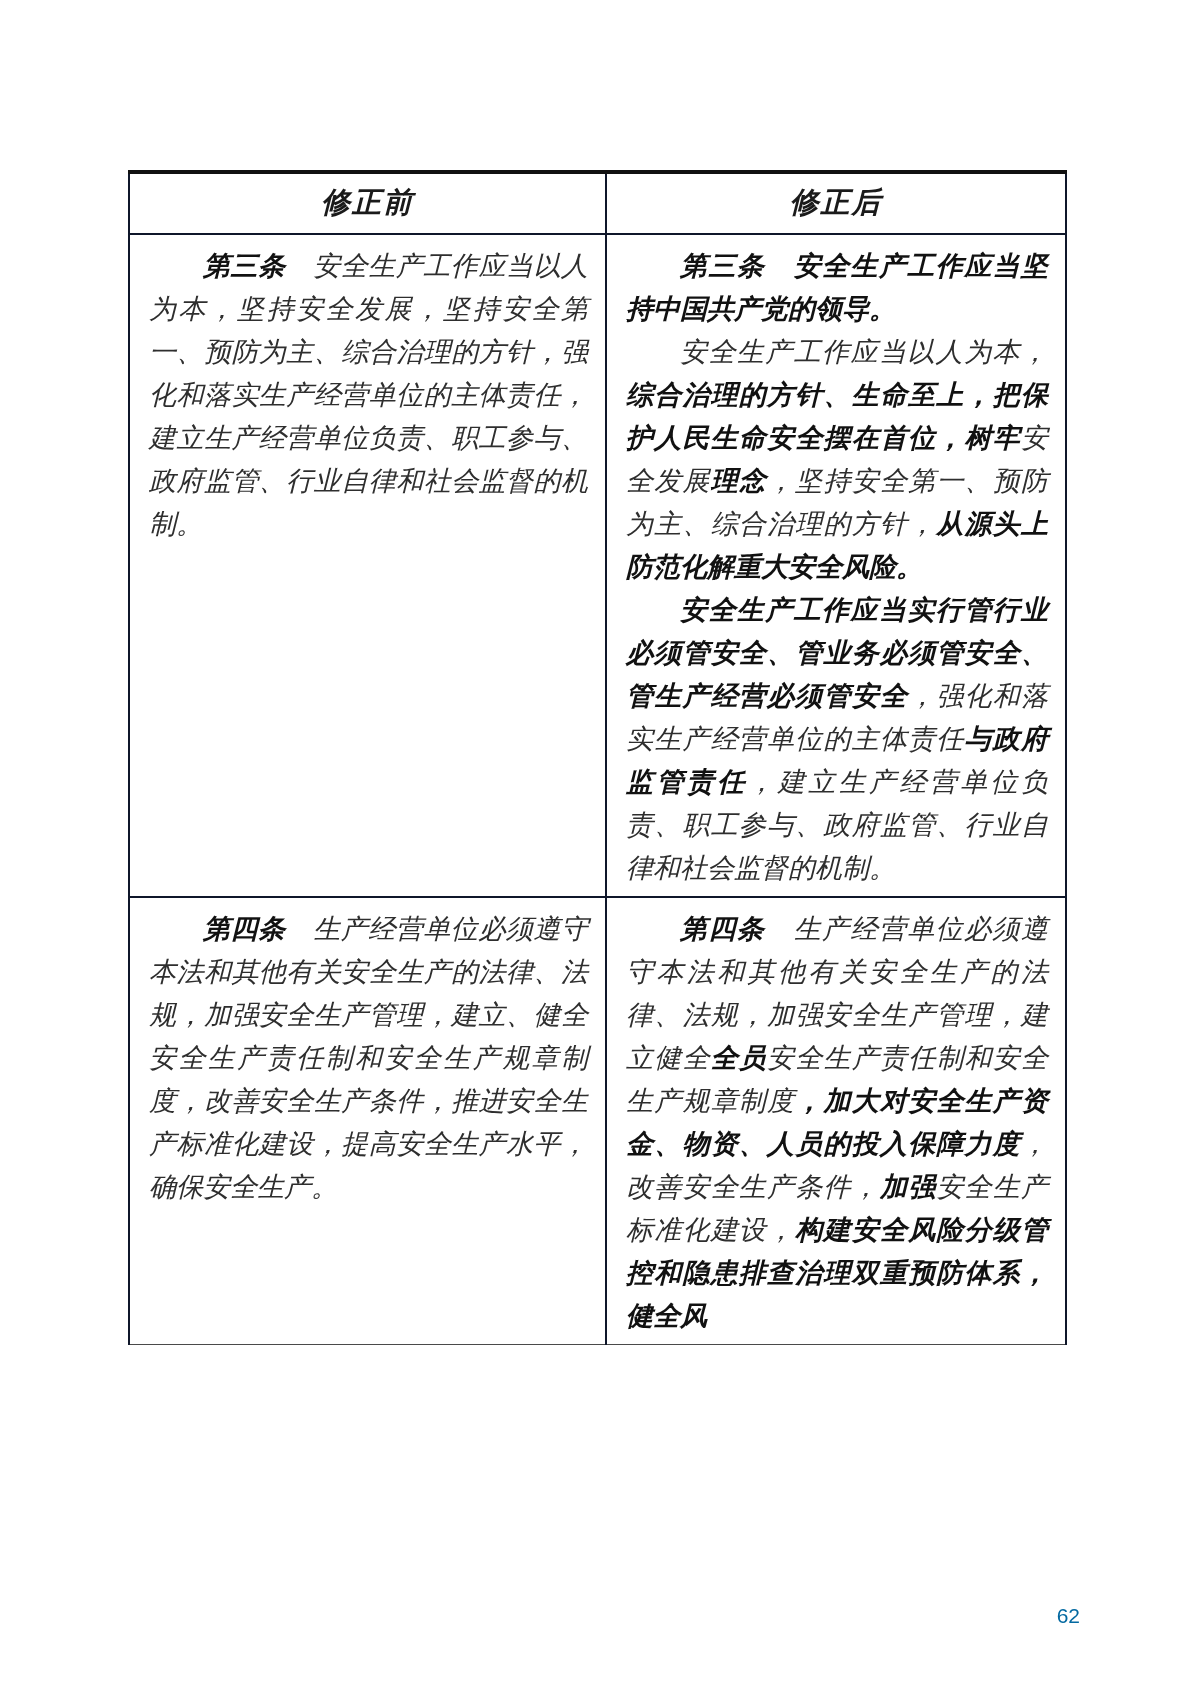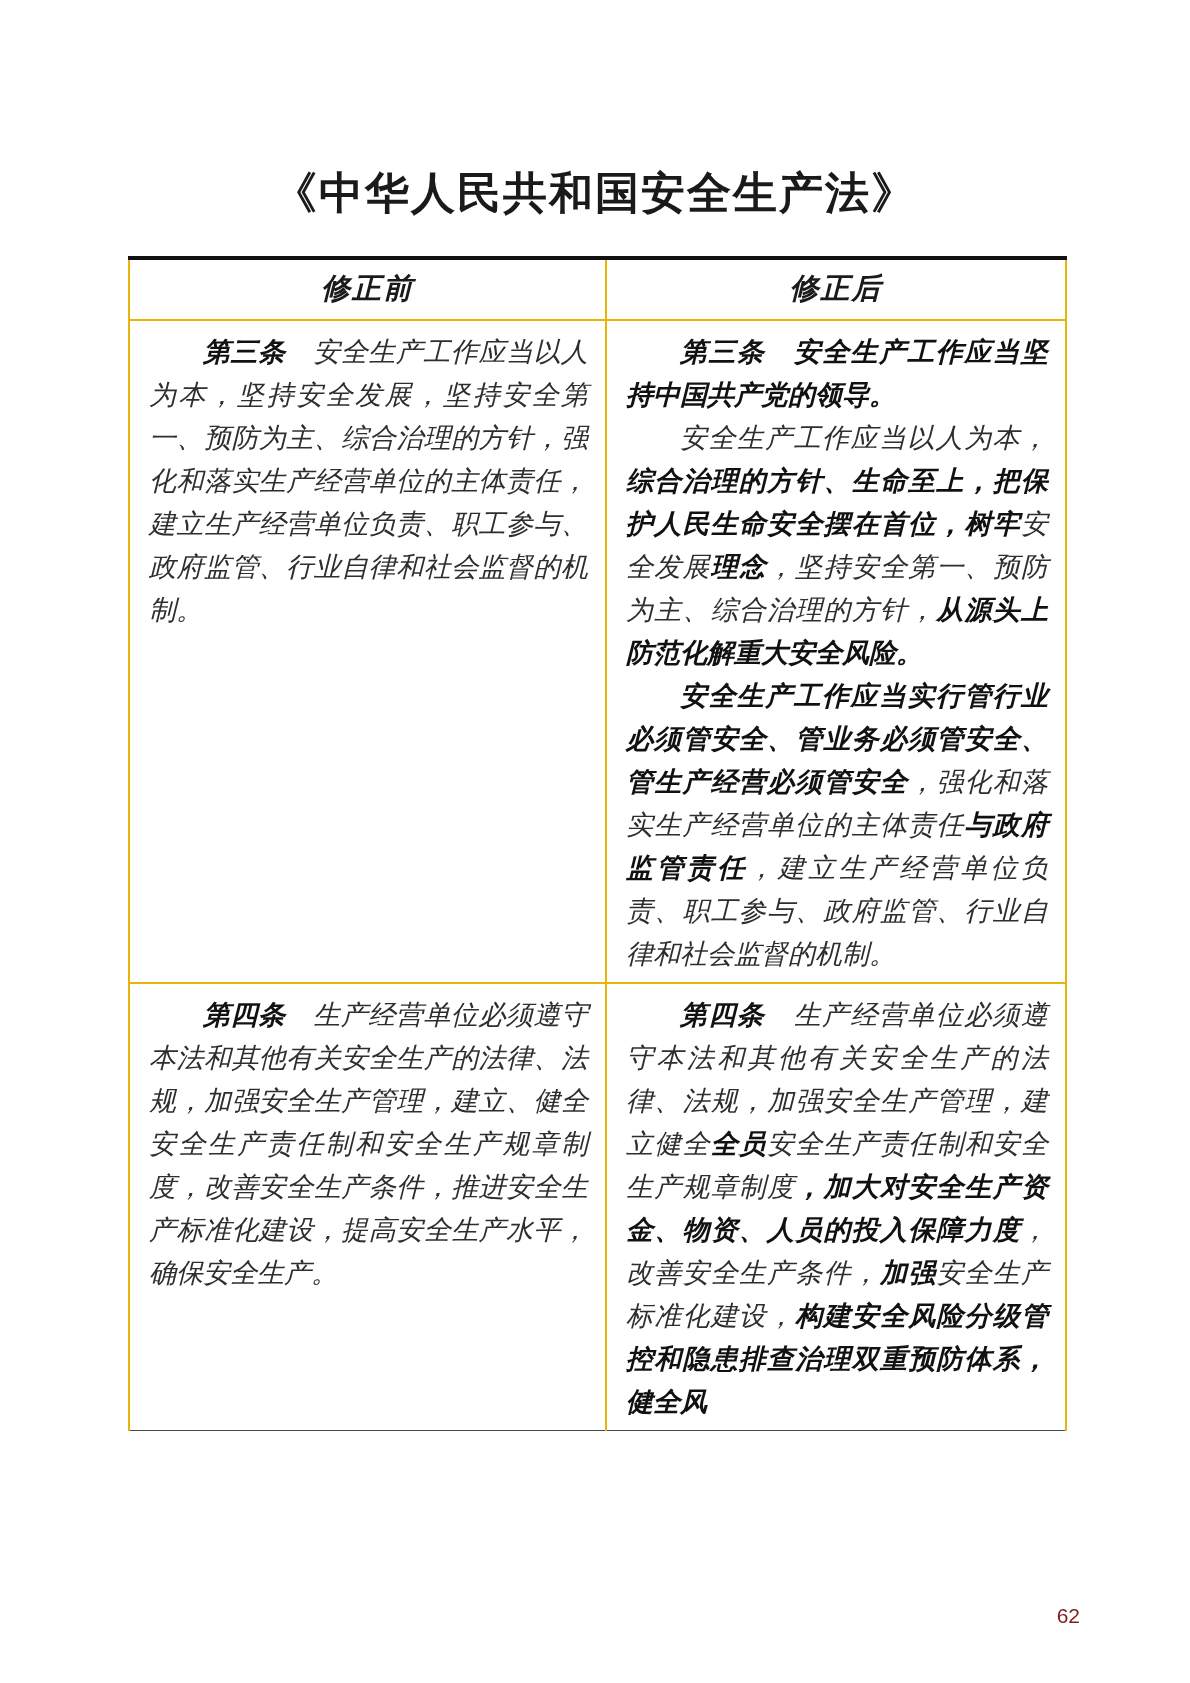--- a/index.html
+++ b/index.html
@@ -41,21 +41,21 @@
   }
   table.cmp-table {
     border-collapse: collapse;
     table-layout: fixed;
     width: 937px;
     margin-left: 128px;
     background: #fff;
     font-style: italic;
   }
   .cmp-table th, .cmp-table td {
-    border: 2px solid #eab308;
+    border: 2px solid #0f172a;
   }
   .cmp-table thead th {
     border-top: 4px solid #111;
     font-family: "Liberation Sans", sans-serif;
     font-weight: 700;
     font-size: 29px;
     line-height: 29px;
     text-align: center;
     padding: 14px 0 16px 0;
     letter-spacing: 2px;
@@ -84,30 +84,29 @@
     font-family: "Liberation Sans", sans-serif;
     font-weight: 700;
     color: #111;
   }
   .page-number {
     position: absolute;
     top: 1604px;
     right: 110px;
     font-family: "Liberation Sans", sans-serif;
     font-size: 21px;
-    color: #7f1d1d;
+    color: #0369a1;
   }
 </style>
 </head>
 <body>
 
 <div class="page">
 
   <div class="titles">
-    <h1 class="title-1">《中华人民共和国安全生产法》</h1>
   </div>
 
   <table class="cmp-table">
     <colgroup>
       <col style="width:477px">
       <col style="width:460px">
     </colgroup>
     <thead>
       <tr>
         <th>修正前</th>

